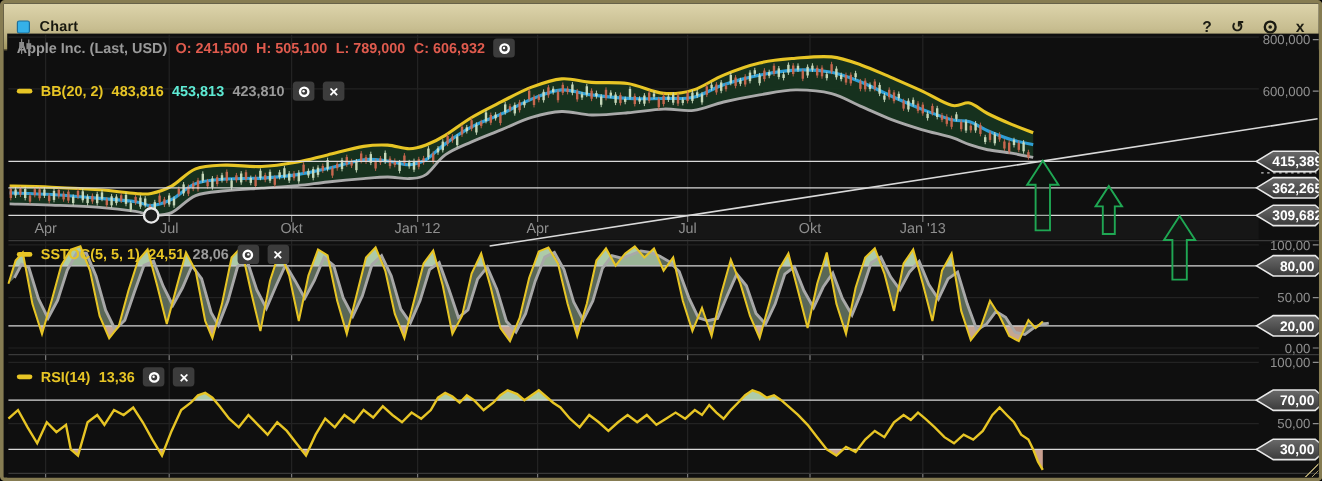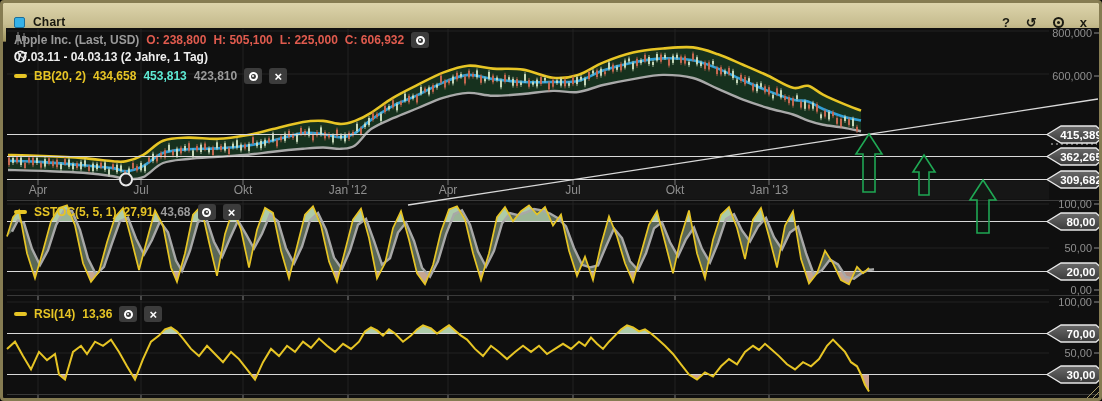--- a/index.html
+++ b/index.html
@@ -638,57 +638,49 @@
       </svg>
 
     <div class="legend" style="left:8px;top:4px;">
       <svg width="14" height="13">
         <line x1="4" y1="0" x2="4" y2="13" stroke="#8a8a8a" stroke-width="1"></line>
         <rect x="2" y="3" width="4" height="5" fill="#8a8a8a"></rect>
         <line x1="10" y1="1" x2="10" y2="12" stroke="#8a8a8a" stroke-width="1"></line>
         <rect x="8" y="4" width="4" height="5" fill="#8a8a8a"></rect>
       </svg>
       <span class="lg-gray">Apple Inc. (Last, USD)</span>
-      <span class="lg-red">O: 238,800</span>
+      <span class="lg-red">O: 241,500</span>
       <span class="lg-red">H: 505,100</span>
-      <span class="lg-red">L: 225,000</span>
+      <span class="lg-red">L: 789,000</span>
       <span class="lg-red">C: 606,932</span>
       <span class="btn">
           <span class="eye"></span>
         </span>
     </div>
 
-    <div class="legend" style="left:8px;top:22px;">
-      <svg width="13" height="13">
-        <circle cx="6.5" cy="6.5" r="5.3" fill="none" stroke="#ededed" stroke-width="1.4"></circle>
-        <line x1="6.5" y1="6.5" x2="6.5" y2="3.4" stroke="#ededed" stroke-width="1.3"></line>
-        <line x1="6.5" y1="6.5" x2="9" y2="7.5" stroke="#ededed" stroke-width="1.3"></line>
-      </svg>
-      <span class="lg-white">07.03.11 - 04.03.13 (2 Jahre, 1 Tag)</span>
-    </div>
 
     <div class="legend" style="left:8px;top:40px;">
       <span class="chip"></span>
       <span class="lg-yellow">BB(20, 2)</span>
-      <span class="lg-yellow">434,658</span>
+      <span class="lg-yellow">483,816</span>
       <span class="lg-blue">453,813</span>
       <span class="lg-gray">423,810</span>
       <span class="btn">
           <span class="eye"></span>
         </span>
       <span class="btn">
           <span class="x">×</span>
         </span>
     </div>
 
     <div class="legend" style="left:8px;top:176px;">
       <span class="chip"></span>
       <span class="lg-yellow">SSTOC(5, 5, 1)</span>
-      <span class="lg-yellow">27,91</span>
-      <span class="lg-gray">43,68</span>
+      <span class="lg-yellow">24,51</span>
+      <span class="lg-gray">28,06</span>
       <span class="btn">
           <span class="eye"></span>
         </span>
       <span class="btn">
           <span class="x">×</span>
         </span>
     </div>
 
     <div class="legend" style="left:8px;top:278px;">
       <span class="chip"></span>

